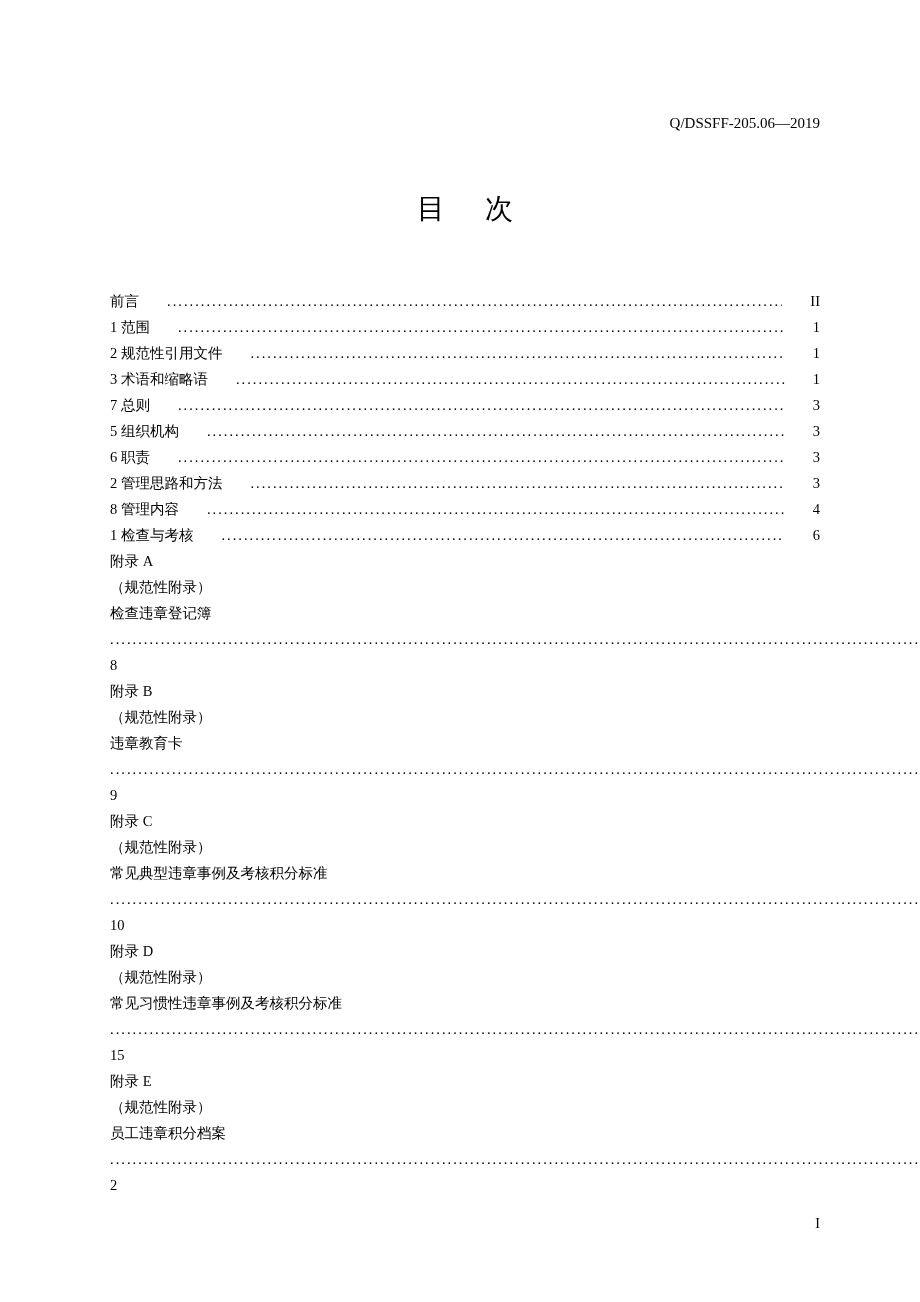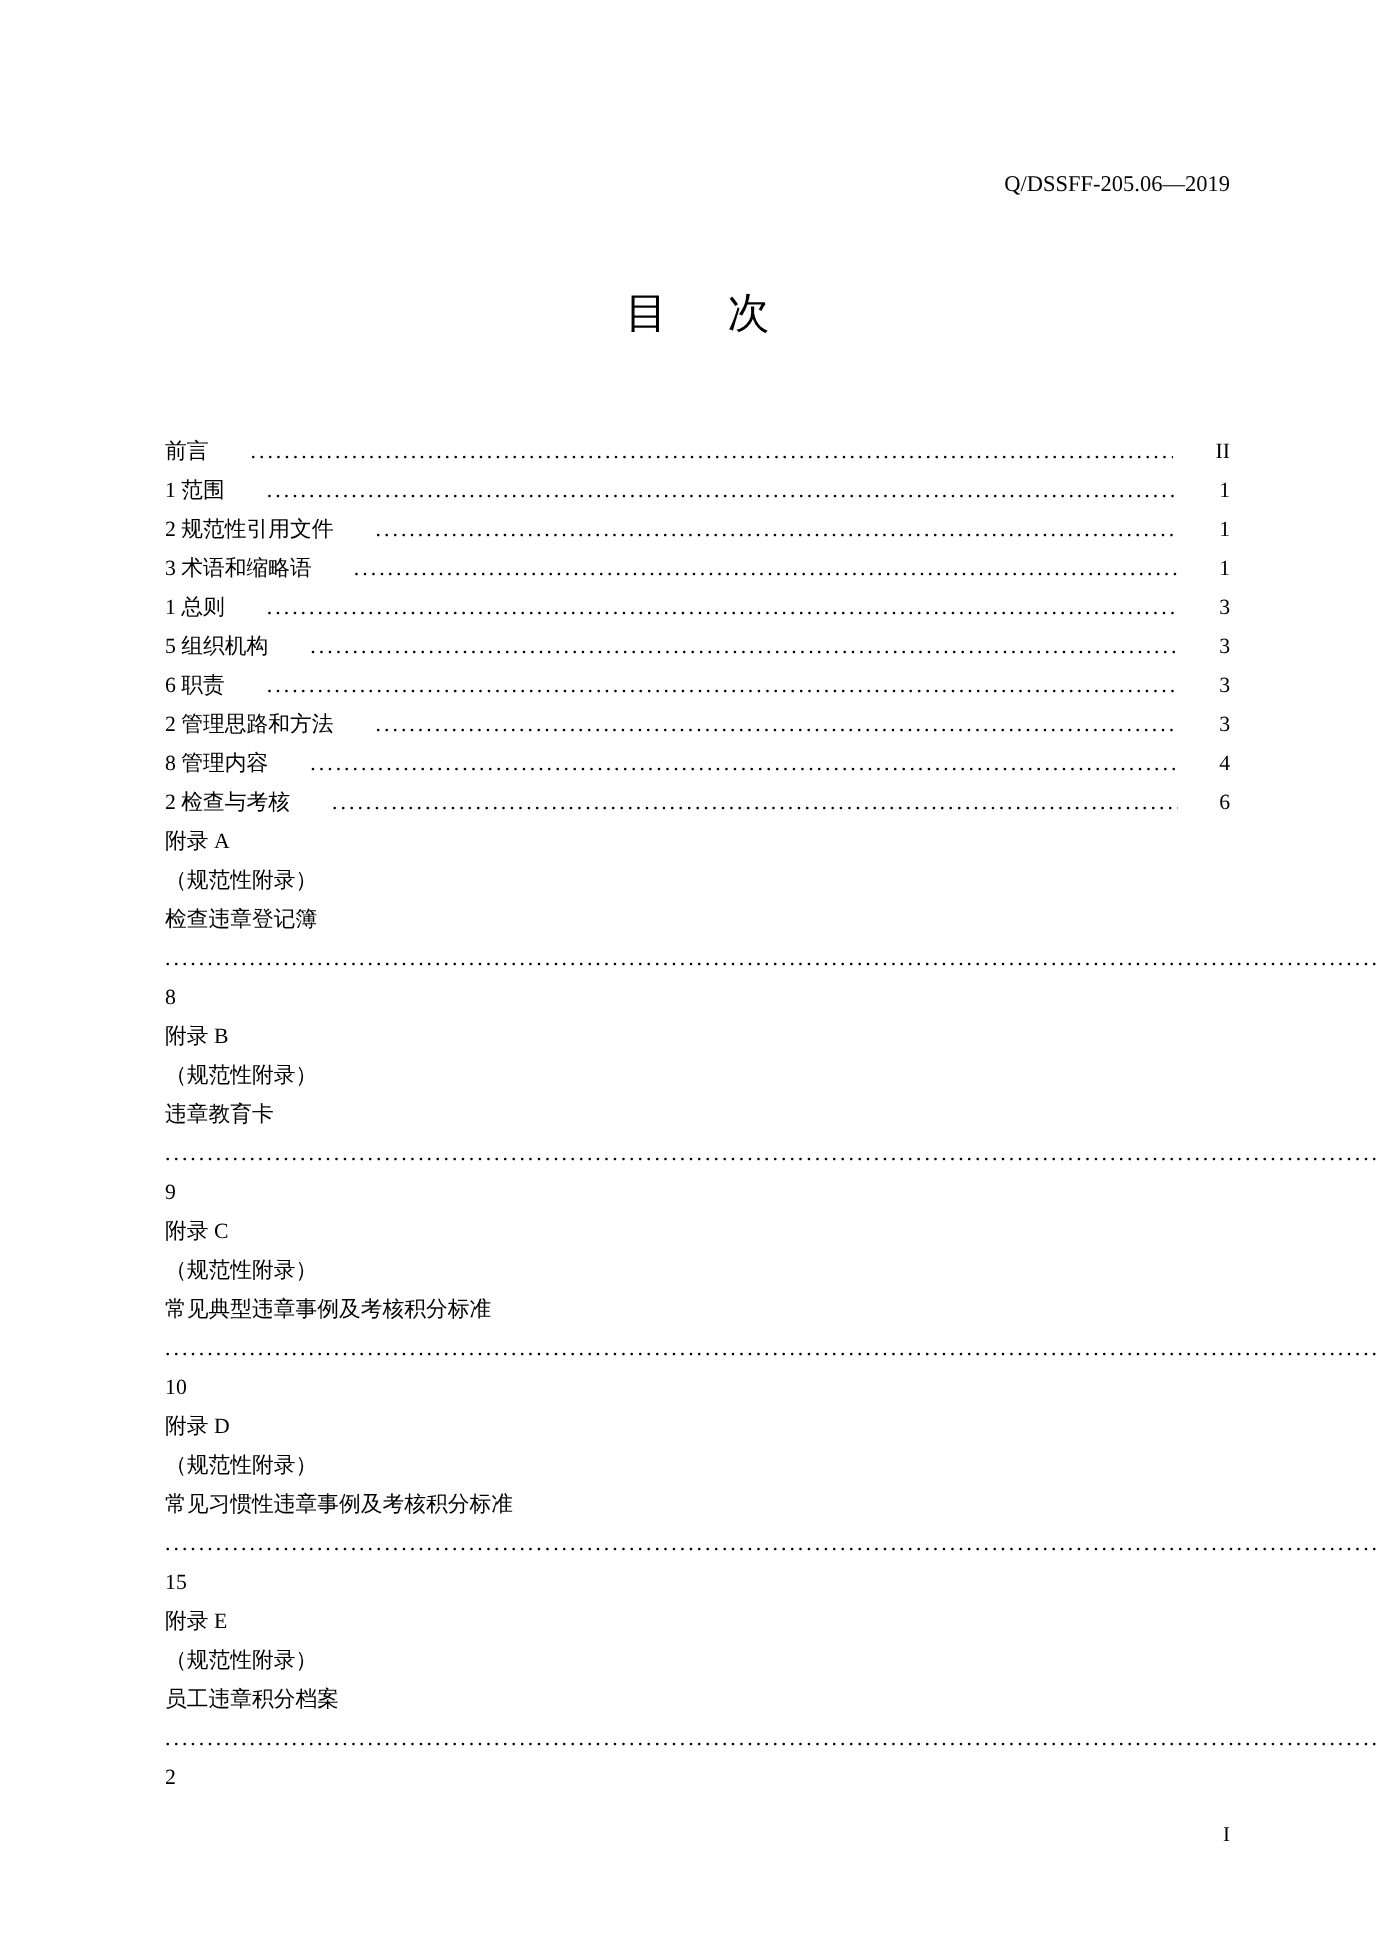--- a/index.html
+++ b/index.html
@@ -114,21 +114,21 @@
       <span class="toc-label">2 规范性引用文件</span>
       <span class="toc-dots"></span>
       <span class="toc-page">1</span>
     </div>
     <div class="toc-entry">
       <span class="toc-label">3 术语和缩略语</span>
       <span class="toc-dots"></span>
       <span class="toc-page">1</span>
     </div>
     <div class="toc-entry">
-      <span class="toc-label">1 总则</span>
+      <span class="toc-label">7 总则</span>
       <span class="toc-dots"></span>
       <span class="toc-page">3</span>
     </div>
     <div class="toc-entry">
       <span class="toc-label">5 组织机构</span>
       <span class="toc-dots"></span>
       <span class="toc-page">3</span>
     </div>
     <div class="toc-entry">
       <span class="toc-label">6 职责</span>
@@ -139,21 +139,21 @@
       <span class="toc-label">2 管理思路和方法</span>
       <span class="toc-dots"></span>
       <span class="toc-page">3</span>
     </div>
     <div class="toc-entry">
       <span class="toc-label">8 管理内容</span>
       <span class="toc-dots"></span>
       <span class="toc-page">4</span>
     </div>
     <div class="toc-entry">
-      <span class="toc-label">2 检查与考核</span>
+      <span class="toc-label">1 检查与考核</span>
       <span class="toc-dots"></span>
       <span class="toc-page">6</span>
     </div>
 
     <div class="appendix-row">
       <span class="appendix-prefix">附录 A</span>
       <span class="appendix-type">（规范性附录）</span>
       <span class="appendix-title">检查违章登记簿</span>
       <span class="toc-dots"></span>
       <span class="toc-page">8</span>

